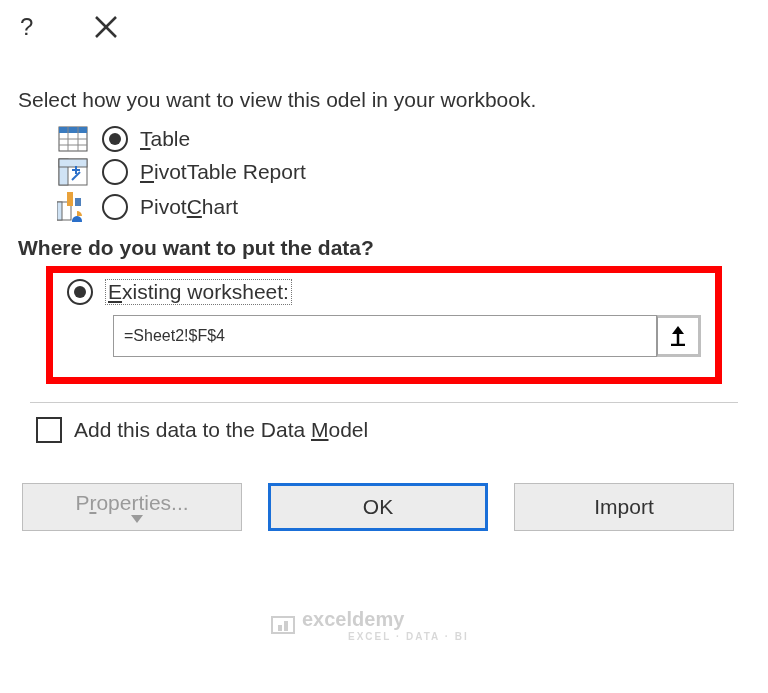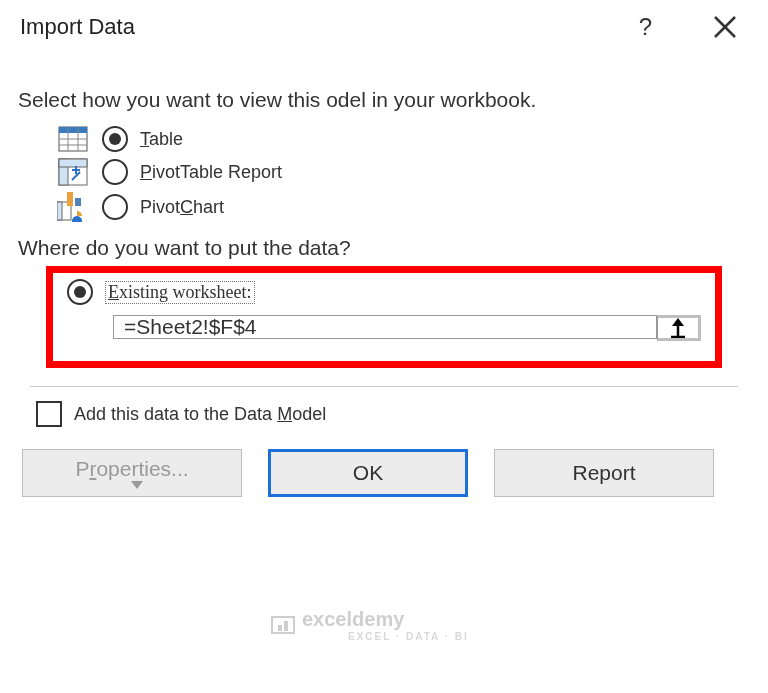--- a/index.html
+++ b/index.html
@@ -68,61 +68,61 @@
     background: #fff;
     cursor: pointer;
   }
   .radio.selected::after {
     content: "";
     width: 12px; height: 12px;
     background: #333;
     border-radius: 50%;
   }
   .opt-label {
-    font-size: 18px;
+    font-size: 21px;
     color: #333;
   }
   .disabled .radio { border-color: #888; }
   .disabled .opt-label { color: #888; }
   .u { text-decoration: underline; }
 
   .prompt2 {
     font-size: 21px;
     margin-top: 14px;
     margin-bottom: 6px;
     color: #333;
+    font-weight: bold;
   }
   .highlight-box {
     border: 7px solid #f00;
     padding: 6px 14px 20px 14px;
     margin-left: 28px;
     margin-right: 28px;
   }
   .loc-row {
     display: flex;
     align-items: center;
     margin-bottom: 10px;
   }
   .dotted-label {
     border: 1px dotted #777;
     padding: 0 2px;
-    font-family: Liberation Serif, serif;
   }
   .ref-row {
     display: flex;
     align-items: stretch;
     margin-left: 46px;
   }
   .ref-input {
     flex: 1;
     border: 1px solid #999;
-    font-size: 21px;
+    font-size: 16px;
     font-family: inherit;
     padding: 6px 10px;
-    height: 24px;
+    height: 42px;
     color: #333;
     background: #fff;
   }
   .ref-btn {
     width: 44px;
     border: 3px solid #bfbfbf;
     border-left: 1px solid #999;
     display: flex;
     align-items: center;
     justify-content: center;
@@ -140,21 +140,21 @@
 
   .hr {
     border: none;
     border-top: 1px solid #ccc;
     margin: 18px 12px 14px 12px;
   }
   .model-row {
     display: flex;
     align-items: center;
     padding-left: 18px;
-    margin-bottom: 22px;
+    margin-bottom: 40px;
   }
   .checkbox {
     width: 26px; height: 26px;
     border: 2px solid #333;
     margin-right: 12px;
     background: #fff;
     cursor: pointer;
   }
 
   .btnbar {
@@ -175,21 +175,21 @@
     flex-direction: column;
   }
   .btn.props { width: 220px; color: #9a9a9a; cursor: default; }
   .btn.props .caret {
     margin-left: 10px;
     width: 0; height: 0;
     border-left: 6px solid transparent;
     border-right: 6px solid transparent;
     border-top: 8px solid #9a9a9a;
   }
-  .btn.ok { width: 200px; border: 3px solid #1a6fd8; color:#333; }
+  .btn.ok { width: 220px; border: 3px solid #1a6fd8; color:#333; }
   .btn.cancel { width: 220px; color:#333; }
 
   .watermark {
     position: absolute;
     left: 270px;
     top: 608px;
     font-size: 20px;
     color: rgba(60,60,60,0.25);
     display: flex;
     align-items: center;
@@ -205,21 +205,20 @@
     font-weight: 700;
     margin-left: 46px;
   }
 </style>
 </head>
 <body>
 
 <div class="dialog">
 
   <div class="titlebar">
-    <div class="title">Import Data</div>
     <div class="help">?</div>
     <div class="close">
       <svg width="26" height="26" viewBox="0 0 26 26">
         <line x1="3" y1="3" x2="23" y2="23" stroke="#333" stroke-width="2.5"></line>
         <line x1="23" y1="3" x2="3" y2="23" stroke="#333" stroke-width="2.5"></line>
       </svg>
     </div>
   </div>
 
   <div class="body">
@@ -300,21 +299,21 @@
 
   <div class="btnbar">
     <div class="btn props">
       <span>P<span class="u">r</span>operties...</span>
       <span class="caret"></span>
     </div>
     <div class="btn ok">
       <span>OK</span>
     </div>
     <div class="btn cancel">
-      <span>Report</span>
+      <span>Import</span>
     </div>
   </div>
 
 </div>
 
 <div class="watermark">
   <svg width="26" height="24" viewBox="0 0 26 24">
     <rect x="2" y="4" width="22" height="16" fill="none" stroke="rgba(60,60,60,0.25)" stroke-width="2"></rect>
     <rect x="8" y="12" width="4" height="6" fill="rgba(60,60,60,0.25)"></rect>
     <rect x="14" y="8" width="4" height="10" fill="rgba(60,60,60,0.25)"></rect>

